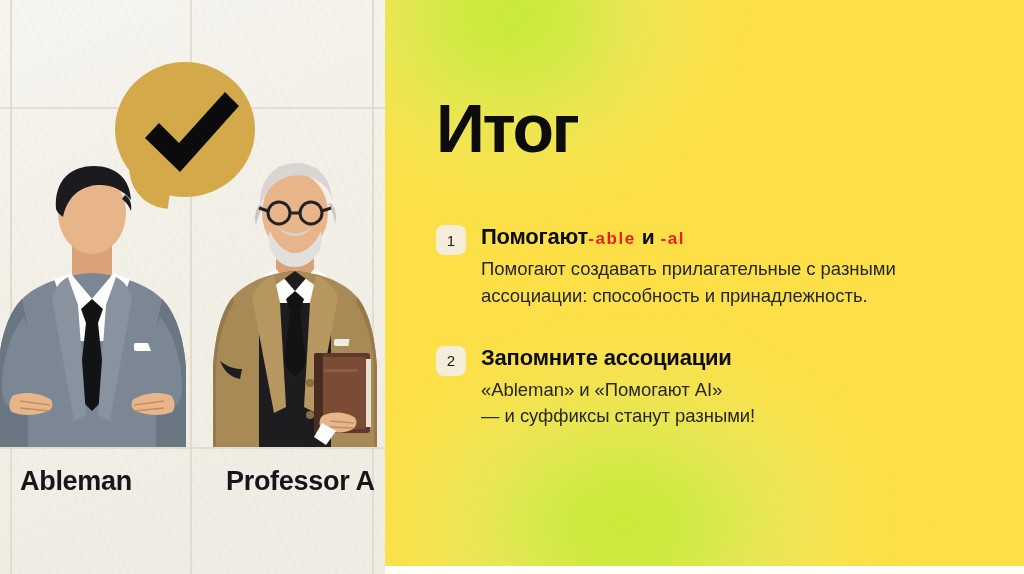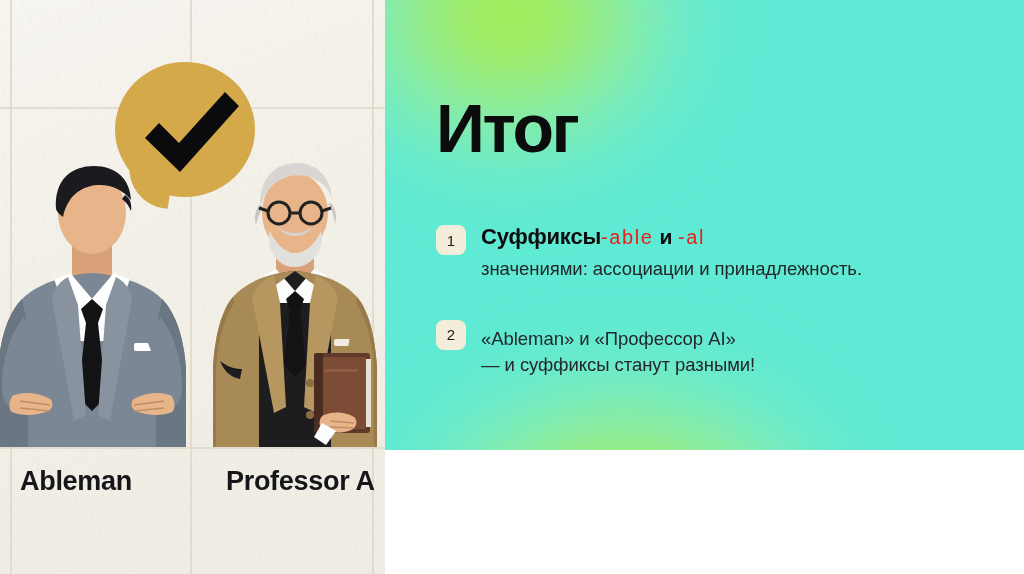--- a/index.html
+++ b/index.html
@@ -101,23 +101,23 @@
     color: #16161a;
     white-space: nowrap;
   }
   .caption.a { left: 20px; }
   .caption.b { left: 226px; }
 
   
   .content {
     position: relative;
     flex: 1 1 auto;
-    height: 450px;
+    height: 566px;
     overflow: hidden;
-    background: #5eead4;
+    background: #fde047;
   }
 
   .blob {
     position: absolute;
     border-radius: 50%;
     filter: blur(46px);
     pointer-events: none;
   }
   .blob.top {
     left: -70px; top: -150px;
@@ -171,23 +171,23 @@
     font-family: "Liberation Sans", sans-serif;
     font-weight: 700;
     font-size: 22px;
     letter-spacing: -0.2px;
     color: #0c0c0c;
     line-height: 1.15;
     white-space: nowrap;
   }
   .suffix {
     color: #e6211b;
-    font-weight: 400;
+    font-weight: 700;
     letter-spacing: 1.6px;
-    font-size: 20px;
+    font-size: 17px;
   }
   .conj {
     color: #0c0c0c;
     font-weight: 700;
     font-size: 21px;
   }
 
   .point-text {
     margin-top: 7px;
     font-family: "Liberation Sans", sans-serif;
@@ -322,32 +322,34 @@
 
     <div class="content-inner">
 
       <h1 class="page-title">Итог</h1>
 
       <div class="points">
 
         <div class="point">
           <div class="badge" style="background: rgb(244, 237, 217);">1</div>
           <div class="point-body">
-            <div class="point-title"><span>Суффиксы</span><span class="suffix" style="color: rgb(230, 33, 27);">-able</span>&nbsp;<span class="conj">и</span>&nbsp;<span class="suffix" style="color: rgb(230, 33, 27); text-align: right;">-al</span></div>
+            <div class="point-title"><span>Помогают</span><span class="suffix" style="color: rgb(230, 33, 27);">-able</span>&nbsp;<span class="conj">и</span>&nbsp;<span class="suffix" style="color: rgb(230, 33, 27); text-align: right;">-al</span></div>
             <div class="point-text">
-              <span class="ln">значениями: ассоциации и принадлежность.</span>
+              <span class="ln">Помогают создавать прилагательные с разными</span>
+              <span class="ln">ассоциации: способность и принадлежность.</span>
             </div>
           </div>
         </div>
 
         <div class="point">
           <div class="badge" style="background: rgb(244, 237, 217);">2</div>
           <div class="point-body">
+            <div class="point-title"><span>Запомните ассоциации</span></div>
             <div class="point-text">
-              <span class="ln">«Ableman» и «Профессор AI»</span>
+              <span class="ln">«Ableman» и «Помогают AI»</span>
               <span class="ln">— и суффиксы станут разными!</span>
             </div>
           </div>
         </div>
 
       </div>
     </div>
   </div>
 
 </div>

